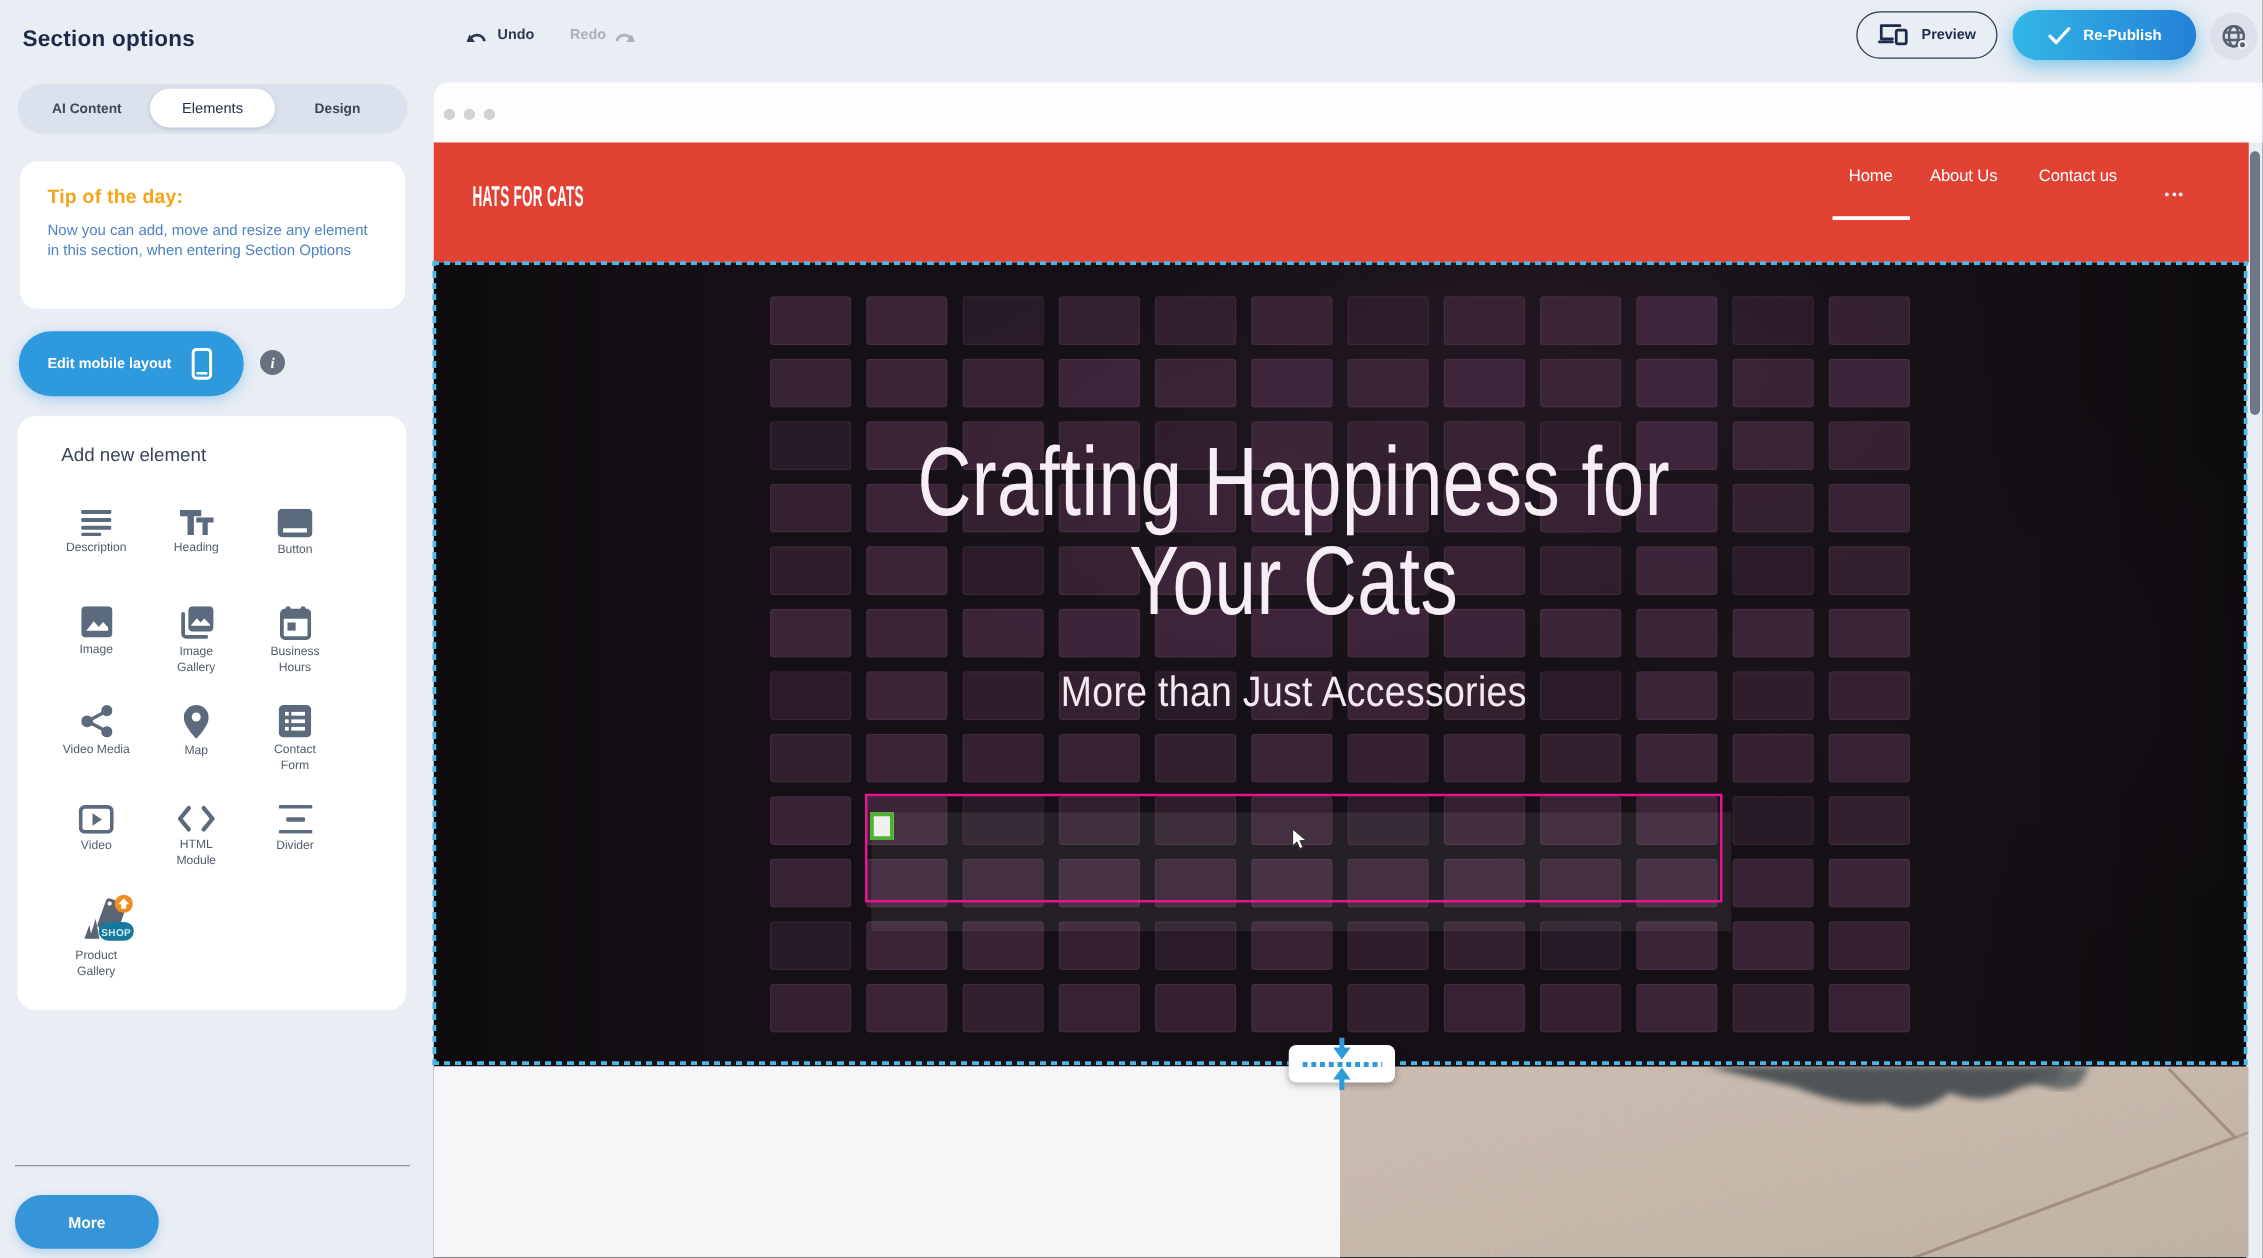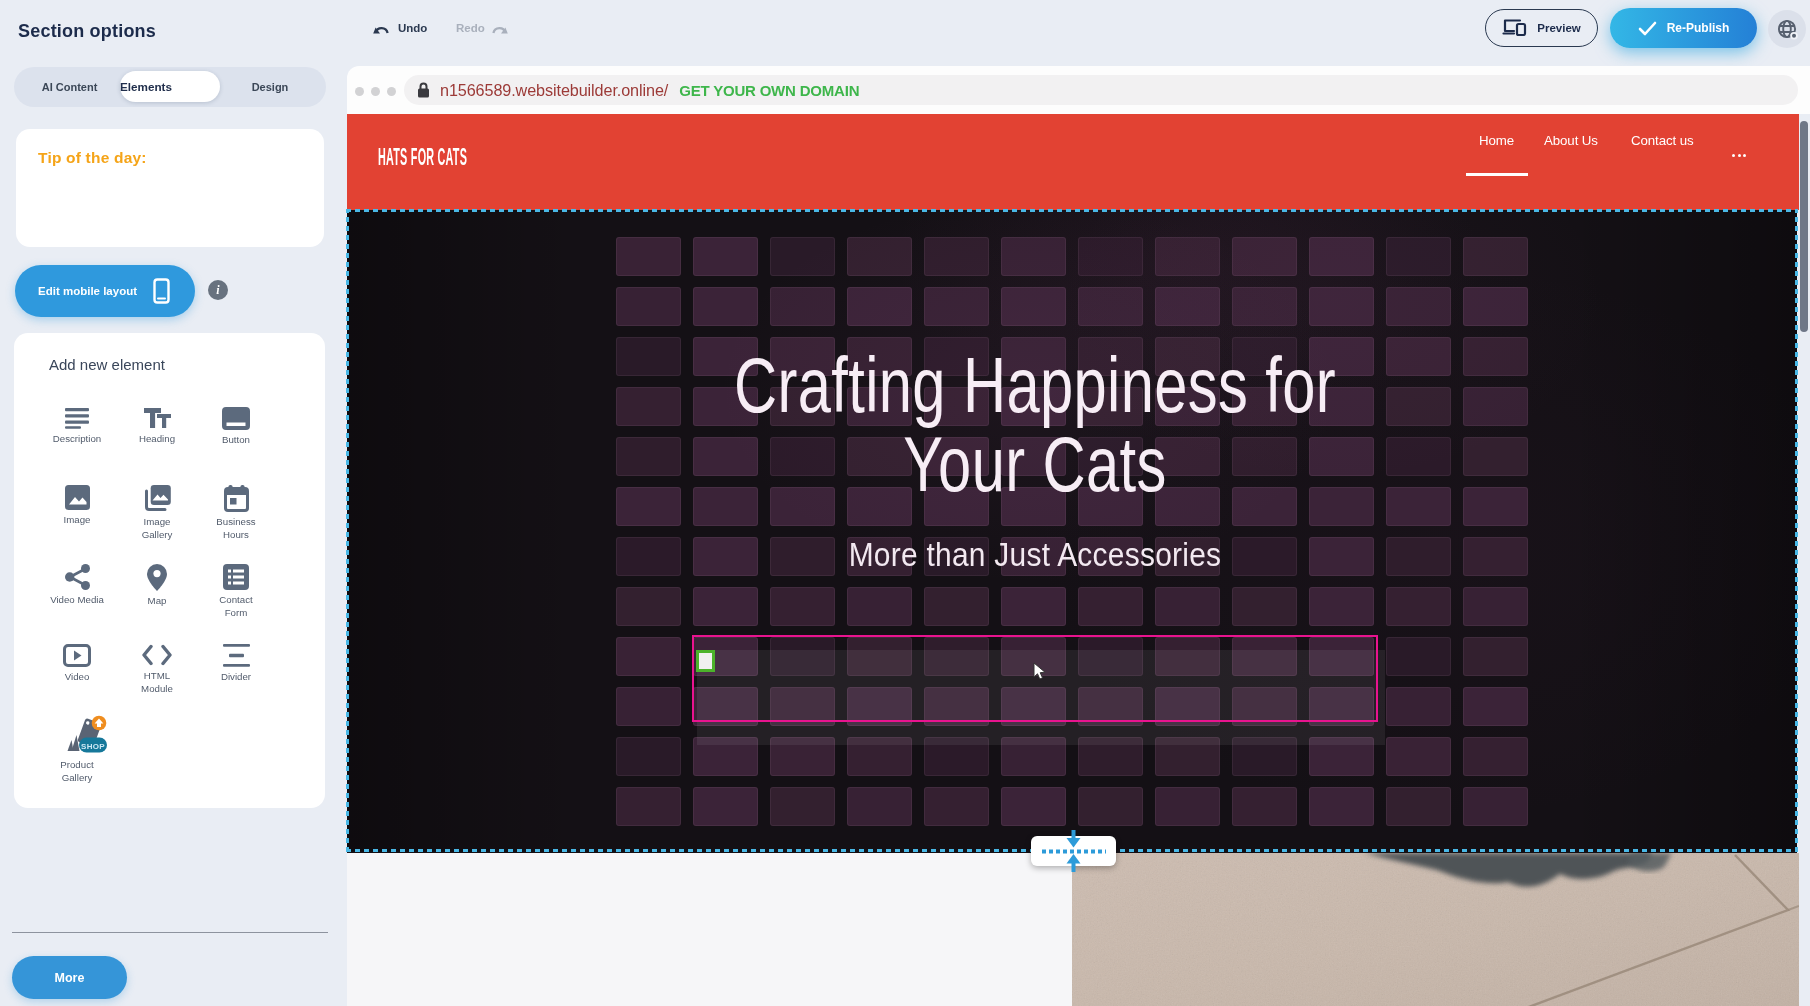--- a/index.html
+++ b/index.html
@@ -8,21 +8,21 @@
 
 #title{left:18px;top:21px;font-size:18px;font-weight:bold;color:#1c2b4b;letter-spacing:.2px}
 #undo{left:373px;top:22px;display:flex;align-items:center;gap:9px;font-size:11.5px;font-weight:bold;color:#2b3950}
 #redo{left:456px;top:22px;display:flex;align-items:center;gap:7px;font-size:11.5px;font-weight:bold;color:#a9b0bc}
 #previewBtn{left:1485px;top:9px;width:113px;height:38px;border:1.5px solid #2a3950;border-radius:19px;display:flex;align-items:center;justify-content:center;gap:9px;font-size:11.5px;font-weight:bold;color:#1c2b4b}
 #republish{left:1610px;top:8px;width:147px;height:40px;border-radius:21px;background:linear-gradient(90deg,#33b7e6,#2480d6);box-shadow:0 5px 16px rgba(48,166,224,.6);display:flex;align-items:center;justify-content:center;gap:10px;font-size:12px;font-weight:bold;color:#fff}
 #globe{left:1768px;top:10px;width:38px;height:38px;border-radius:50%;background:#dbe0ea;display:flex;align-items:center;justify-content:center}
 
 #tabs{left:14px;top:67px;width:312px;height:40px;background:#dce2ed;border-radius:20px}
 .tab{position:absolute;top:0;height:40px;line-height:40px;font-size:11px;font-weight:bold;color:#3b4757;text-align:center}
-#tabElems{left:120px;top:71px;width:100px;height:31px;background:#fff;border-radius:16px;box-shadow:0 1px 4px rgba(40,60,90,.2);text-align:left;line-height:31px;font-size:11.7px;font-weight:bold;color:#212f4c}
+#tabElems{left:120px;top:71px;width:100px;height:31px;background:#fff;border-radius:16px;box-shadow:0 1px 4px rgba(40,60,90,.2);text-align:center;line-height:31px;font-size:11.7px;font-weight:normal;color:#212f4c}
 #tipcard{left:16px;top:129px;width:308px;height:118px;background:#fff;border-radius:14px}
 #tipcard h3{margin:20px 0 0 22px;font-size:15.5px;color:#f5a418;letter-spacing:.2px}
 #tipcard p{margin:10px 0 0 22px;font-size:12px;line-height:15.5px;color:#4d82c4}
 #editmob{left:15px;top:265px;width:180px;height:52px;border-radius:27px;background:#2f99dd;display:flex;align-items:center;color:#fff;font-size:11.5px;font-weight:bold;box-shadow:0 3px 10px rgba(47,153,221,.35)}
 #editmob span{margin-left:23px}
 #editmob svg{margin-left:16px}
 #infoc{left:208px;top:280px;width:20px;height:20px;border-radius:50%;background:#68727f;color:#fff;display:flex;align-items:center;justify-content:center;font-size:12px;font-weight:bold;font-family:"Liberation Serif",serif;font-style:italic}
 #addcard{left:14px;top:333px;width:311px;height:475px;background:#fff;border-radius:14px}
 #addcard h4{margin:23px 0 0 35px;font-size:15px;font-weight:normal;color:#3a465a}
 .el{position:absolute;width:80px;text-align:center}
@@ -100,20 +100,21 @@
     </svg>
 </div>
 
 <div class="abs" id="tabs">
     <div class="tab" style="left:8px;width:95px">AI Content</div>
     <div class="tab" style="left:216px;width:80px">Design</div>
   </div>
 <div class="abs" id="tabElems">Elements</div>
 <div class="abs" id="tipcard">
     <h3>Tip of the day:</h3>
+    <p>Now you can add, move and resize any element<br>in this section, when entering Section Options</p>
   </div>
 <div class="abs" id="editmob">
     <span>Edit mobile layout</span>
 <svg width="17" height="26" viewBox="0 0 17 26">
       <rect x="1.5" y="1.5" width="14" height="23" rx="2.8" fill="none" stroke="#fff" stroke-width="2.4"></rect>
       <path d="M5 20.5 H12" stroke="#fff" stroke-width="2" stroke-linecap="round"></path>
     </svg>
 </div>
 <div class="abs" id="infoc">i</div>
 <div class="abs" id="addcard">
@@ -239,28 +240,20 @@
 <div class="lb">Product<br>Gallery</div>
     </div>
 </div>
 <div class="abs" id="divline"></div>
 <div class="abs" id="doneBtn">More</div>
 
 <div class="abs" id="chrome">
 <div class="dot" style="left:8px"></div>
     <div class="dot" style="left:24px"></div>
     <div class="dot" style="left:40px"></div>
-<div id="urlpill">
-<svg style="margin-left:13px" width="13" height="16" viewBox="0 0 13 16">
-        <rect x="1" y="6.5" width="11" height="9" rx="1.5" fill="#3a3a3f"></rect>
-        <path d="M3.5 7 V4.5 a3 3 0 0 1 6 0 V7" fill="none" stroke="#3a3a3f" stroke-width="2"></path>
-      </svg>
-<span id="urltext">n1566589.websitebuilder.online/</span>
-<span id="getdomain">GET YOUR OWN DOMAIN</span>
-</div>
 </div>
 <div class="abs" id="redhdr">
 <div id="logo">HATS FOR CATS</div>
 <div class="nav" style="left:1132px">Home</div>
 <div class="nav" style="left:1197px">About Us</div>
 <div class="nav" style="left:1284px">Contact us</div>
 <div style="position:absolute;left:1385px;top:40px;display:flex;gap:2.5px">
       <i style="width:3px;height:3px;border-radius:50%;background:#fff"></i>
       <i style="width:3px;height:3px;border-radius:50%;background:#fff"></i>
       <i style="width:3px;height:3px;border-radius:50%;background:#fff"></i>

